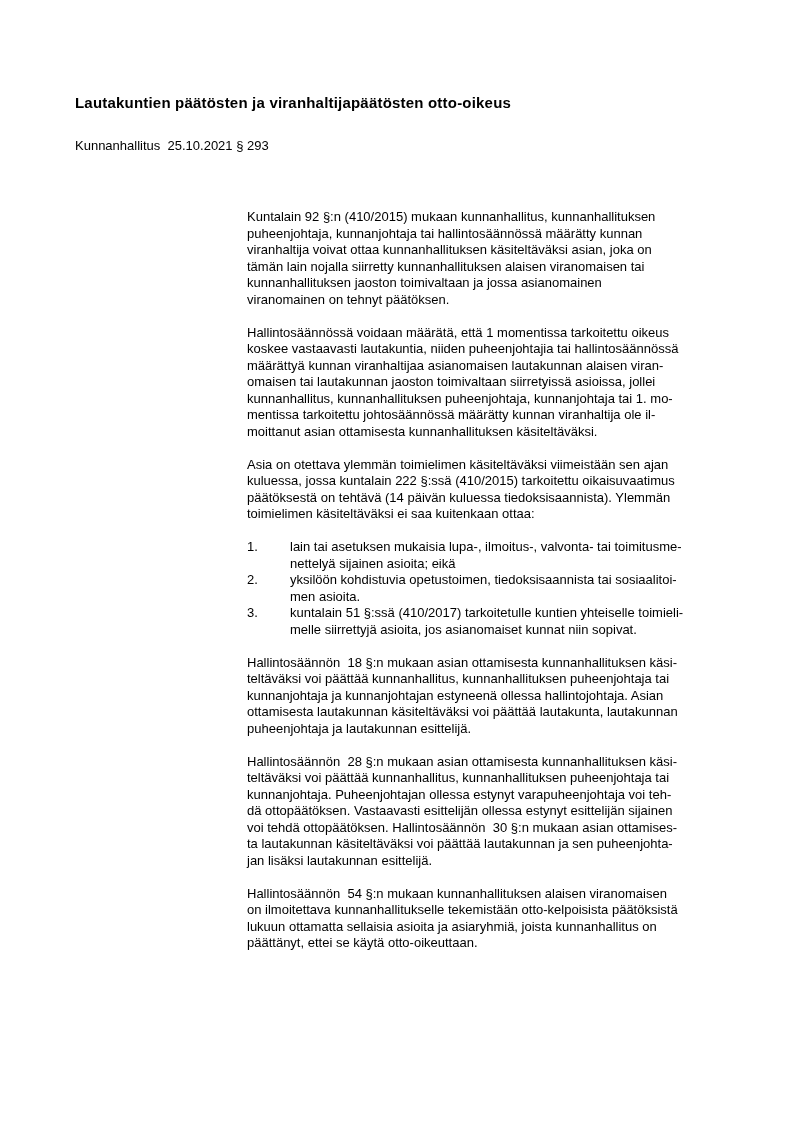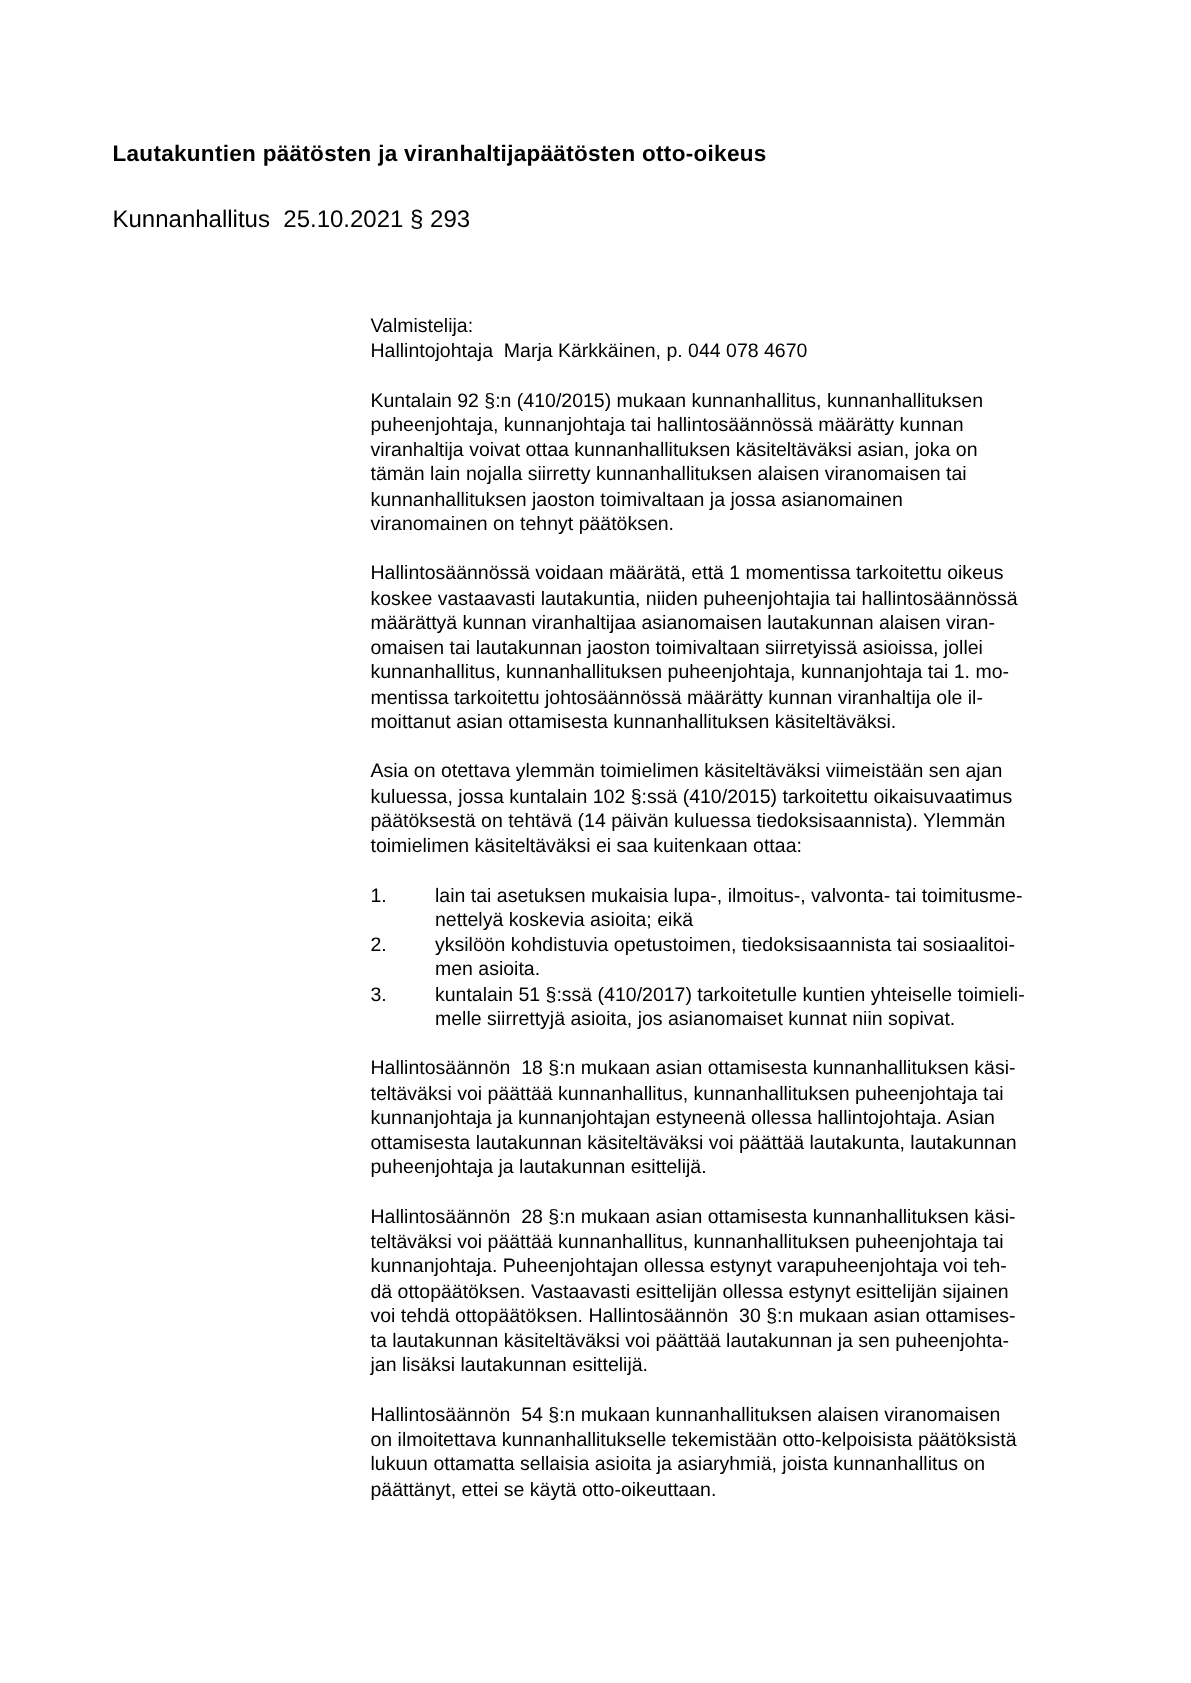--- a/index.html
+++ b/index.html
@@ -23,21 +23,21 @@
     top: 64px;
     font-size: 15px;
     font-weight: 700;
     letter-spacing: 0.2px;
     white-space: pre-wrap;
   }
   .doc-meta {
     position: absolute;
     left: 75px;
     top: 108px;
-    font-size: 16px;
+    font-size: 13px;
     white-space: pre-wrap;
   }
   .doc-body {
     position: absolute;
     left: 247px;
     top: 179px;
     width: 535px;
     font-size: 13px;
     line-height: 16.5px;
   }
@@ -66,50 +66,46 @@
 <body>
 
 <div class="page">
 
   <div class="doc-title">Lautakuntien päätösten ja viranhaltijapäätösten otto-oikeus</div>
 
   <div class="doc-meta">Kunnanhallitus  25.10.2021 § 293</div>
 
   <div class="doc-body">
 
-    <div class="block">
-      <div class="line">Valmistelija:</div>
-      <div class="line">Hallintojohtaja  Marja Kärkkäinen, p. 044 078 4670</div>
-    </div>
 
     <p class="para">Kuntalain 92 §:n (410/2015) mukaan kunnanhallitus, kunnanhallituksen
 puheenjohtaja, kunnanjohtaja tai hallintosäännössä määrätty kunnan
 viranhaltija voivat ottaa kunnanhallituksen käsiteltäväksi asian, joka on
 tämän lain nojalla siirretty kunnanhallituksen alaisen viranomaisen tai
 kunnanhallituksen jaoston toimivaltaan ja jossa asianomainen
 viranomainen on tehnyt päätöksen.</p>
 
     <p class="para">Hallintosäännössä voidaan määrätä, että 1 momentissa tarkoitettu oikeus
 koskee vastaavasti lautakuntia, niiden puheenjohtajia tai hallintosäännössä
 määrättyä kunnan viranhaltijaa asianomaisen lautakunnan alaisen viran-
 omaisen tai lautakunnan jaoston toimivaltaan siirretyissä asioissa, jollei
 kunnanhallitus, kunnanhallituksen puheenjohtaja, kunnanjohtaja tai 1. mo-
 mentissa tarkoitettu johtosäännössä määrätty kunnan viranhaltija ole il-
 moittanut asian ottamisesta kunnanhallituksen käsiteltäväksi.</p>
 
     <p class="para">Asia on otettava ylemmän toimielimen käsiteltäväksi viimeistään sen ajan
-kuluessa, jossa kuntalain 102 §:ssä (410/2015) tarkoitettu oikaisuvaatimus
+kuluessa, jossa kuntalain 222 §:ssä (410/2015) tarkoitettu oikaisuvaatimus
 päätöksestä on tehtävä (14 päivän kuluessa tiedoksisaannista). Ylemmän
 toimielimen käsiteltäväksi ei saa kuitenkaan ottaa:</p>
 
     <div class="block">
       <div class="list-row">
         <span class="list-num">1.</span>
         <span class="list-text">lain tai asetuksen mukaisia lupa-, ilmoitus-, valvonta- tai toimitusme-
-nettelyä koskevia asioita; eikä</span>
+nettelyä sijainen asioita; eikä</span>
       </div>
       <div class="list-row">
         <span class="list-num">2.</span>
         <span class="list-text">yksilöön kohdistuvia opetustoimen, tiedoksisaannista tai sosiaalitoi-
 men asioita.</span>
       </div>
       <div class="list-row">
         <span class="list-num">3.</span>
         <span class="list-text">kuntalain 51 §:ssä (410/2017) tarkoitetulle kuntien yhteiselle toimieli-
 melle siirrettyjä asioita, jos asianomaiset kunnat niin sopivat.</span>

